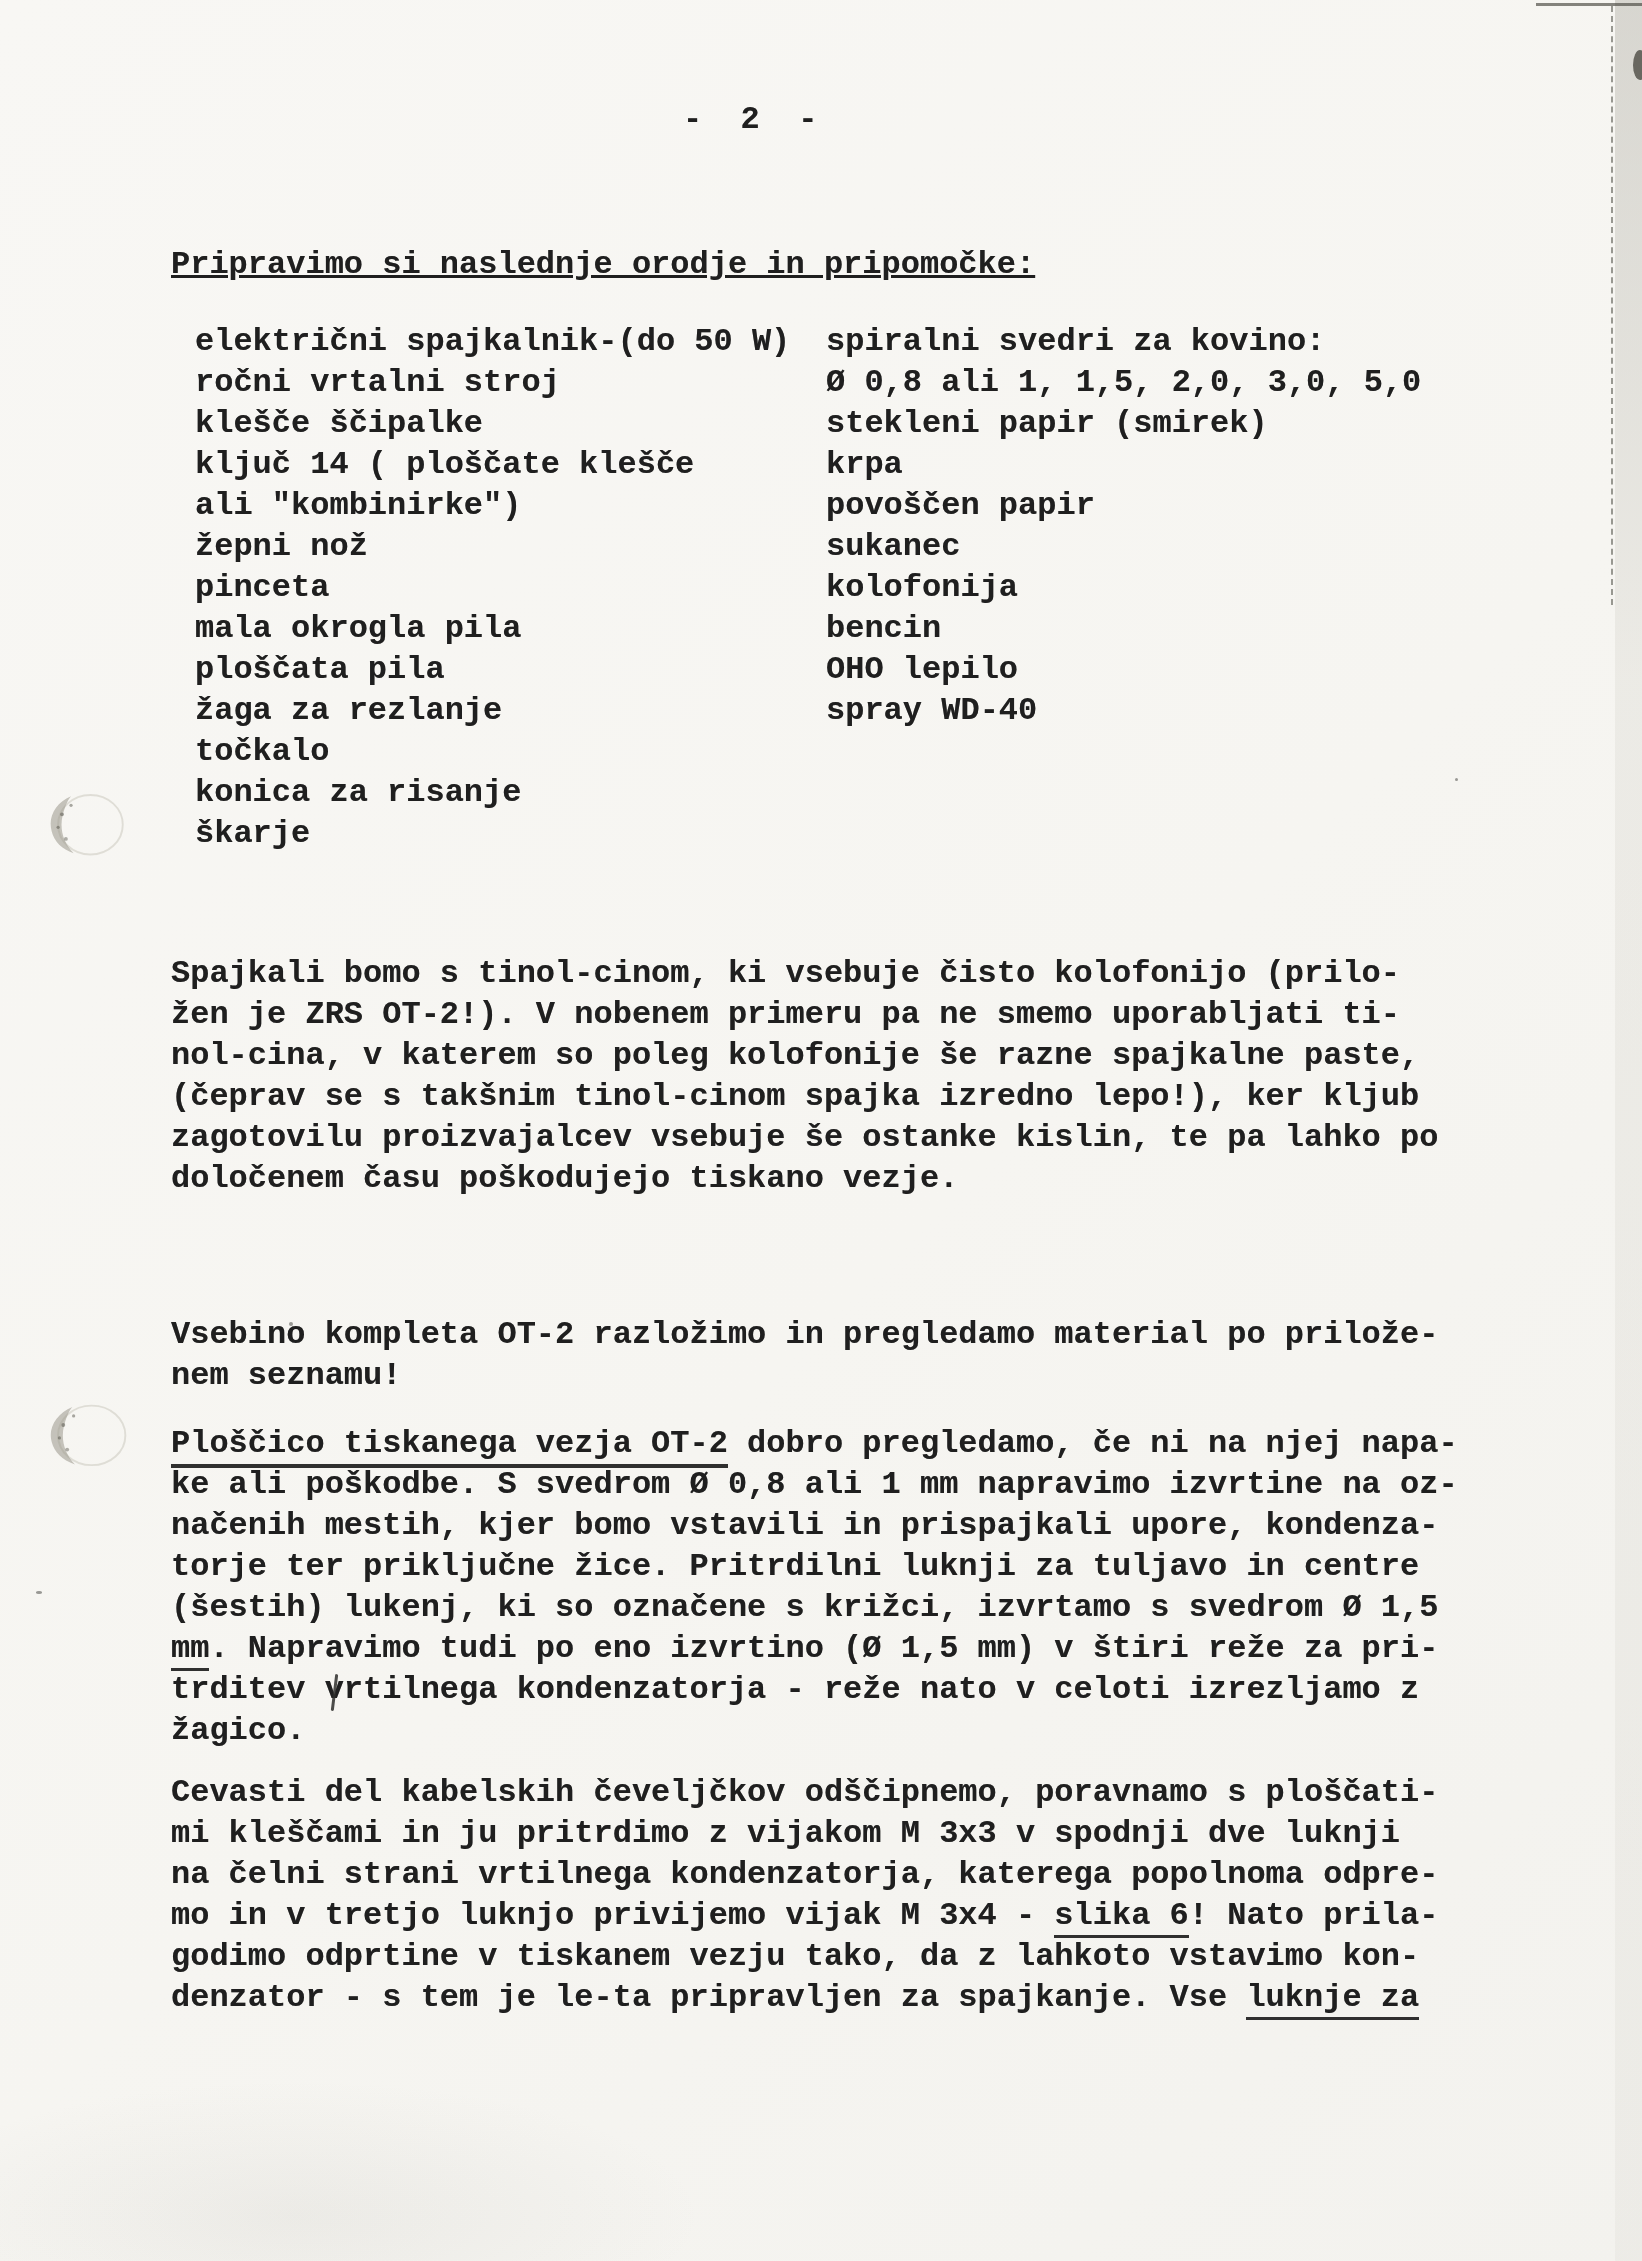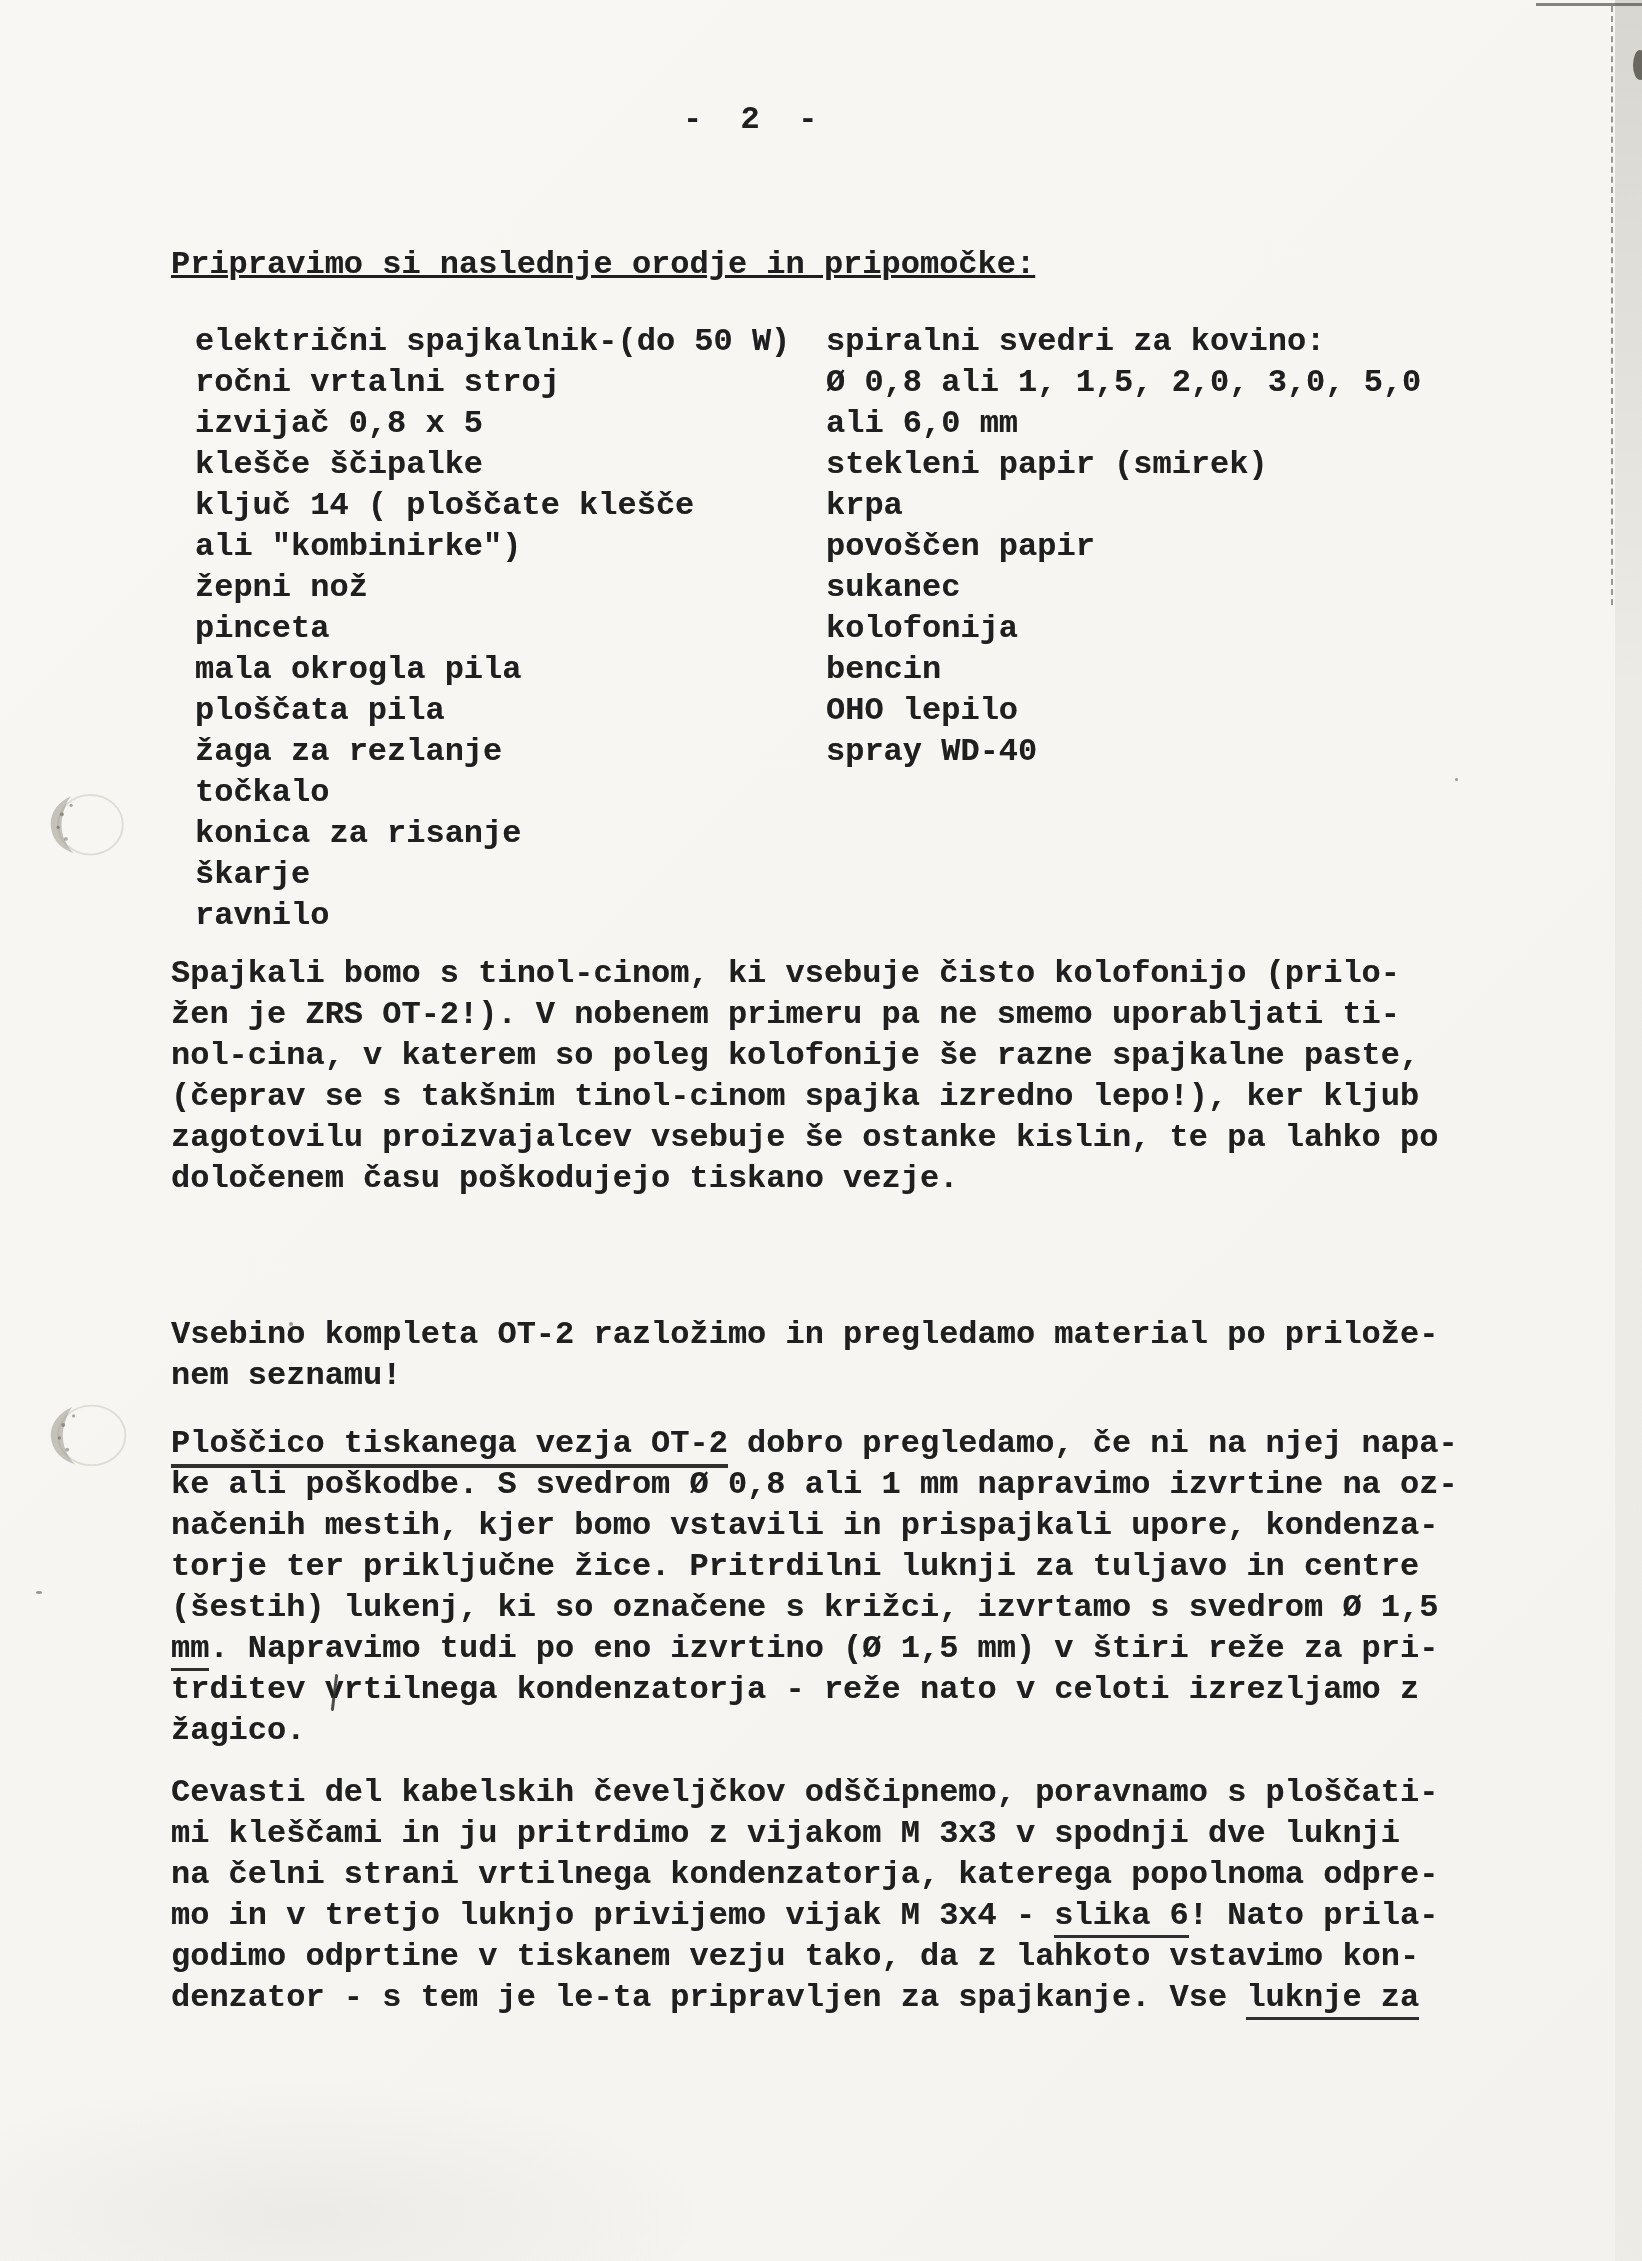--- a/index.html
+++ b/index.html
@@ -76,33 +76,32 @@
 
 <div class="page">
 
   <div class="page-number">- 2 -</div>
 
   <div class="intro">Pripravimo si naslednje orodje in pripomočke:</div>
 
   <div class="tool-list">
       <div class="tool-row"><div>električni spajkalnik-(do 50 W)</div><div>spiralni svedri za kovino:</div></div>
       <div class="tool-row"><div>ročni vrtalni stroj</div><div>Ø 0,8 ali 1, 1,5, 2,0, 3,0, 5,0</div></div>
-      <div class="tool-row"><div>izvijač 0,8 x 5</div><div>ali 6,0 mm</div></div>
       <div class="tool-row"><div>klešče ščipalke</div><div>stekleni papir (smirek)</div></div>
       <div class="tool-row"><div>ključ 14 ( ploščate klešče</div><div>krpa</div></div>
       <div class="tool-row"><div>ali "kombinirke")</div><div>povoščen papir</div></div>
       <div class="tool-row"><div>žepni nož</div><div>sukanec</div></div>
       <div class="tool-row"><div>pinceta</div><div>kolofonija</div></div>
       <div class="tool-row"><div>mala okrogla pila</div><div>bencin</div></div>
       <div class="tool-row"><div>ploščata pila</div><div>OHO lepilo</div></div>
       <div class="tool-row"><div>žaga za rezlanje</div><div>spray WD-40</div></div>
       <div class="tool-row"><div>točkalo</div><div></div></div>
       <div class="tool-row"><div>konica za risanje</div><div></div></div>
       <div class="tool-row"><div>škarje</div><div></div></div>
-      <div class="tool-row"><div>ravnilo</div><div></div></div>
+      <div class="tool-row"><div></div></div>
     </div>
 
   <div class="paragraph para-0">
       <div class="text-line"><span>Spajkali bomo s tinol-cinom, ki vsebuje čisto kolofonijo (prilo-</span></div>
       <div class="text-line"><span>žen je ZRS OT-2!). V nobenem primeru pa ne smemo uporabljati ti-</span></div>
       <div class="text-line"><span>nol-cina, v katerem so poleg kolofonije še razne spajkalne paste,</span></div>
       <div class="text-line"><span>(čeprav se s takšnim tinol-cinom spajka izredno lepo!), ker kljub</span></div>
       <div class="text-line"><span>zagotovilu proizvajalcev vsebuje še ostanke kislin, te pa lahko po</span></div>
       <div class="text-line"><span>določenem času poškodujejo tiskano vezje.</span></div>
     </div>

